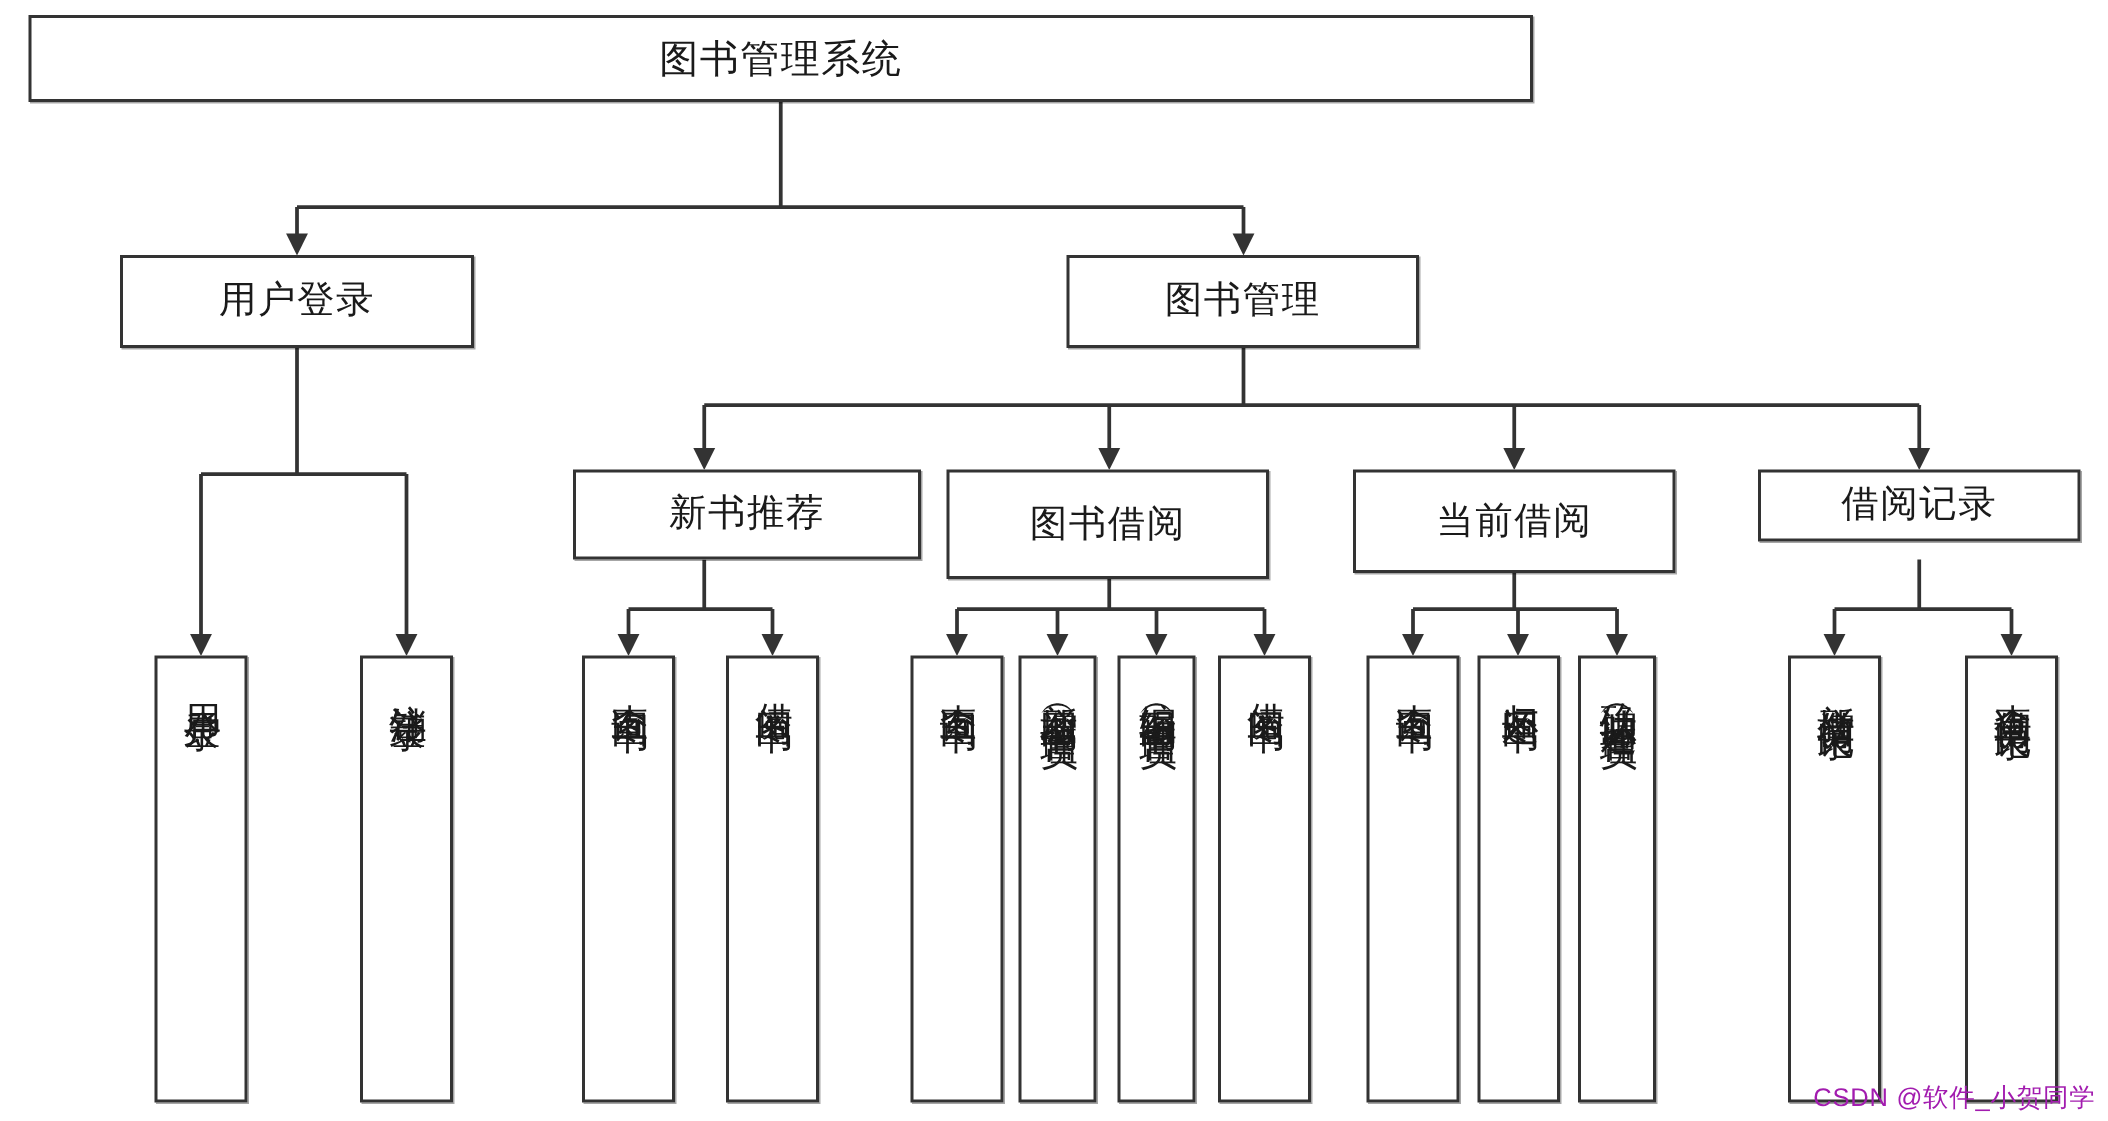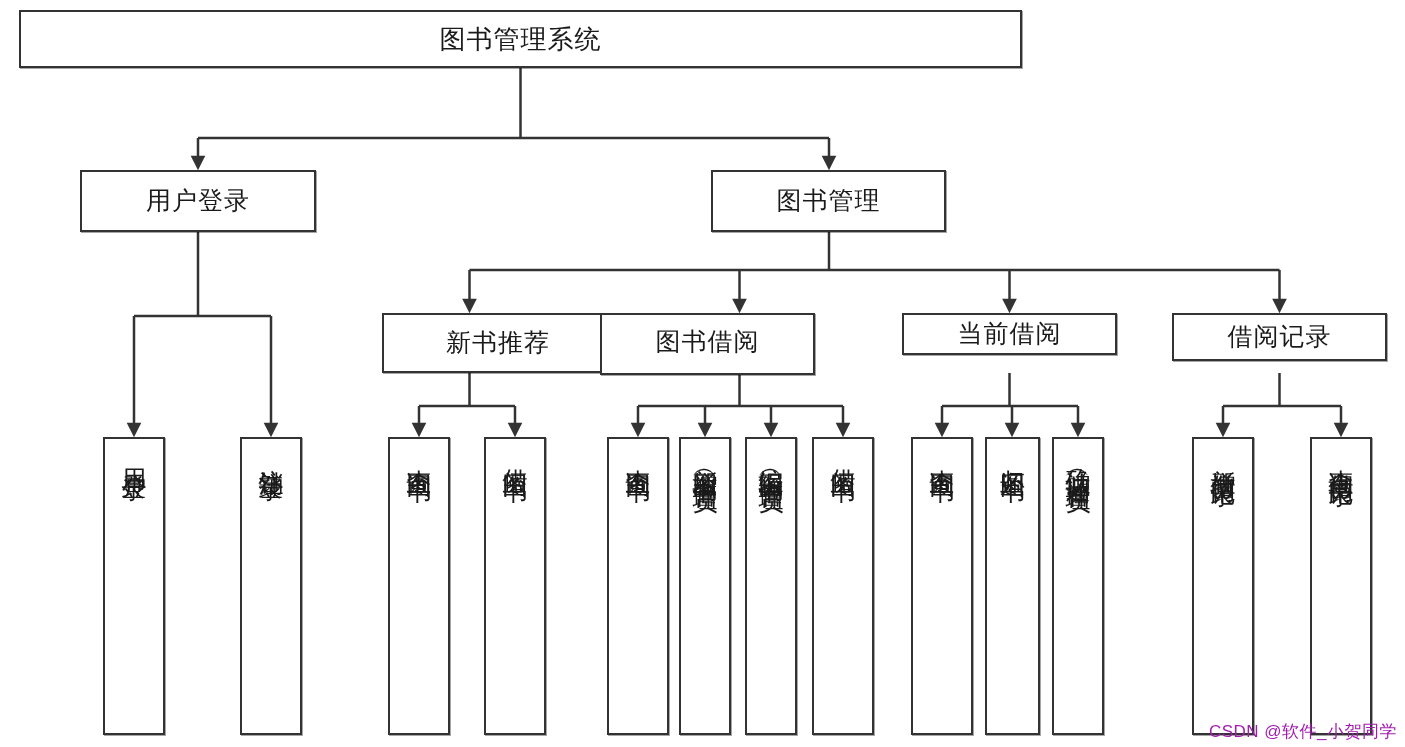--- a/index.html
+++ b/index.html
@@ -115,24 +115,24 @@
   <div class="node horiz" style="left:80px;top:170px;width:236px;height:62px;">
     <span>用户登录</span>
   </div>
   <div class="node horiz" style="left:711px;top:170px;width:235px;height:62px;">
     <span>图书管理</span>
   </div>
 
   <div class="node horiz" style="left:362px;top:313px;width:232px;height:60px;margin-left:20px;">
     <span>新书推荐</span>
   </div>
-  <div class="node horiz" style="left:600px;top:313px;width:215px;height:62px;font-family:Liberation Mono, monospace;">
+  <div class="node horiz" style="left:631px;top:313px;width:215px;height:73px;">
     <span>图书借阅</span>
   </div>
-  <div class="node horiz" style="left:902px;top:313px;width:215px;height:42px;">
+  <div class="node horiz" style="left:902px;top:313px;width:215px;height:69px;">
     <span>当前借阅</span>
   </div>
   <div class="node horiz" style="left:1172px;top:313px;width:215px;height:48px;">
     <span>借阅记录</span>
   </div>
 
   <div class="node leaf" style="left:103px;top:437px;width:62px;height:298px;">
     <span class="vtext">用户登录</span>
   </div>
   <div class="node leaf" style="left:240px;top:437px;width:62px;height:298px;">

